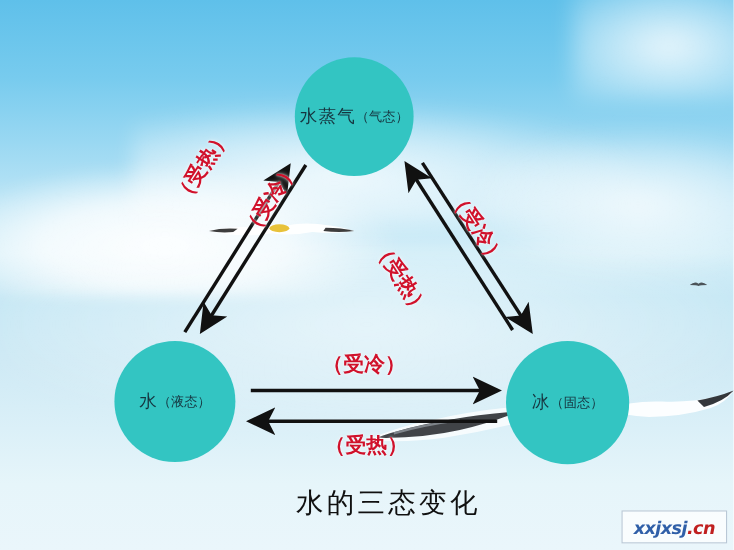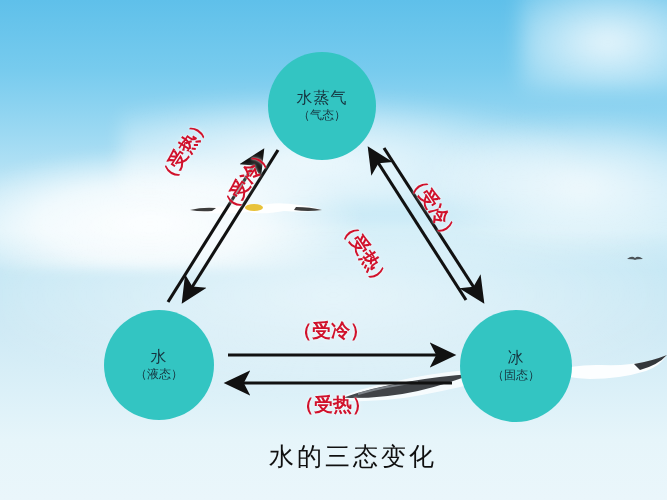--- a/index.html
+++ b/index.html
@@ -58,21 +58,21 @@
     left: 520px; top: -30px; width: 220px; height: 120px;
     background: radial-gradient(ellipse at 40% 60%, rgba(255,255,255,0.85) 0%, rgba(255,255,255,0.3) 50%, rgba(255,255,255,0.0) 78%);
     filter: blur(10px);
   }
 
   
   .state-node {
     position: absolute;
     border-radius: 50%;
     display: flex;
-    flex-direction: column;
+    flex-direction: row;
     align-items: center;
     justify-content: center;
     color: #16343f;
     line-height: 1.18;
     text-align: left;
     z-index: 6;
     box-shadow: 0 0 0 0 rgba(0,0,0,0);
   }
   .state-node .nm {
     font-size: 16px;
@@ -248,14 +248,17 @@
 
   <div class="lbl" id="lbl-l-heat" style="color: rgb(208, 17, 43);">（受热）</div>
   <div class="lbl" id="lbl-l-cool" style="color: rgb(208, 17, 43);">（受冷）</div>
   <div class="lbl" id="lbl-r-cool" style="color: rgb(208, 17, 43);">（受冷）</div>
   <div class="lbl" id="lbl-r-heat" style="color: rgb(208, 17, 43);">（受热）</div>
   <div class="lbl" id="lbl-b-cool" style="color: rgb(208, 17, 43);">（受冷）</div>
   <div class="lbl" id="lbl-b-heat" style="color: rgb(208, 17, 43);">（受热）</div>
 
   <div id="title" style="color: rgb(16, 16, 16);">水的三态变化</div>
 
+  <div id="watermark">
+    <span class="wm-text"><span>xxjxsj</span><span class="dot">.cn</span></span>
+  </div>
 
 </div>
 
 </body></html>

